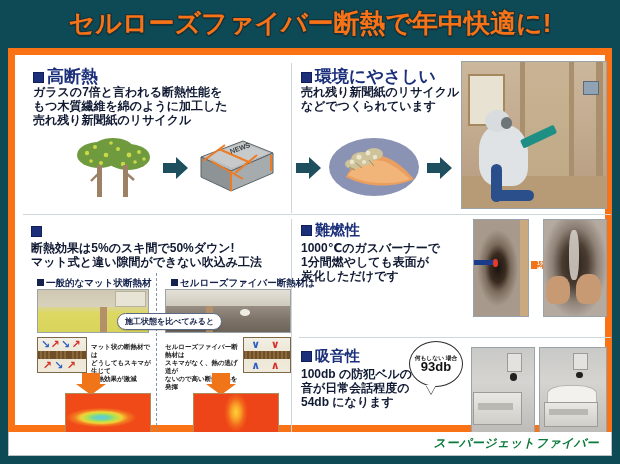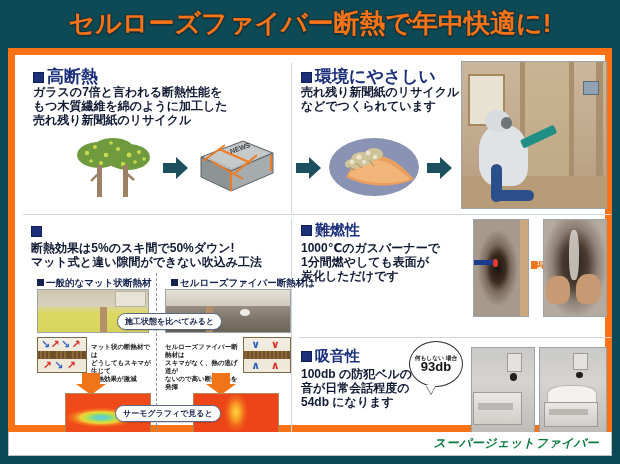--- a/index.html
+++ b/index.html
@@ -331,21 +331,20 @@
       </svg>
     </div>
     <div class="fat-arrow" style="left:190px;top:318px;">
       <svg width="32" height="22" viewBox="0 0 32 22">
         <path d="M7 0 H25 V11 H31 L16 22 L1 11 H7 Z" fill="#ef7518"></path>
       </svg>
     </div>
 
     <div class="thermo thermo-a" style="left:50px;top:338px;width:86px;height:40px;"></div>
     <div class="thermo thermo-b" style="left:178px;top:338px;width:86px;height:40px;"></div>
-    <div class="tag-pill" style="left:100px;top:350px;">サーモグラフィで見ると</div>
 
     <div class="hd mid" style="left:286px;top:166px;">
       <span class="sq"></span><span>難燃性</span>
     </div>
     <div class="body-txt" style="left:286px;top:186px;width:170px;">1000℃のガスバーナーで
 1分間燃やしても表面が
 炭化しただけです</div>
 
     <div class="photo ph-burn" style="left:458px;top:164px;width:56px;height:98px;">
       <div style="position:absolute;left:-2%;top:42%;width:42%;height:5%;background:#1a3a8c;"></div>

